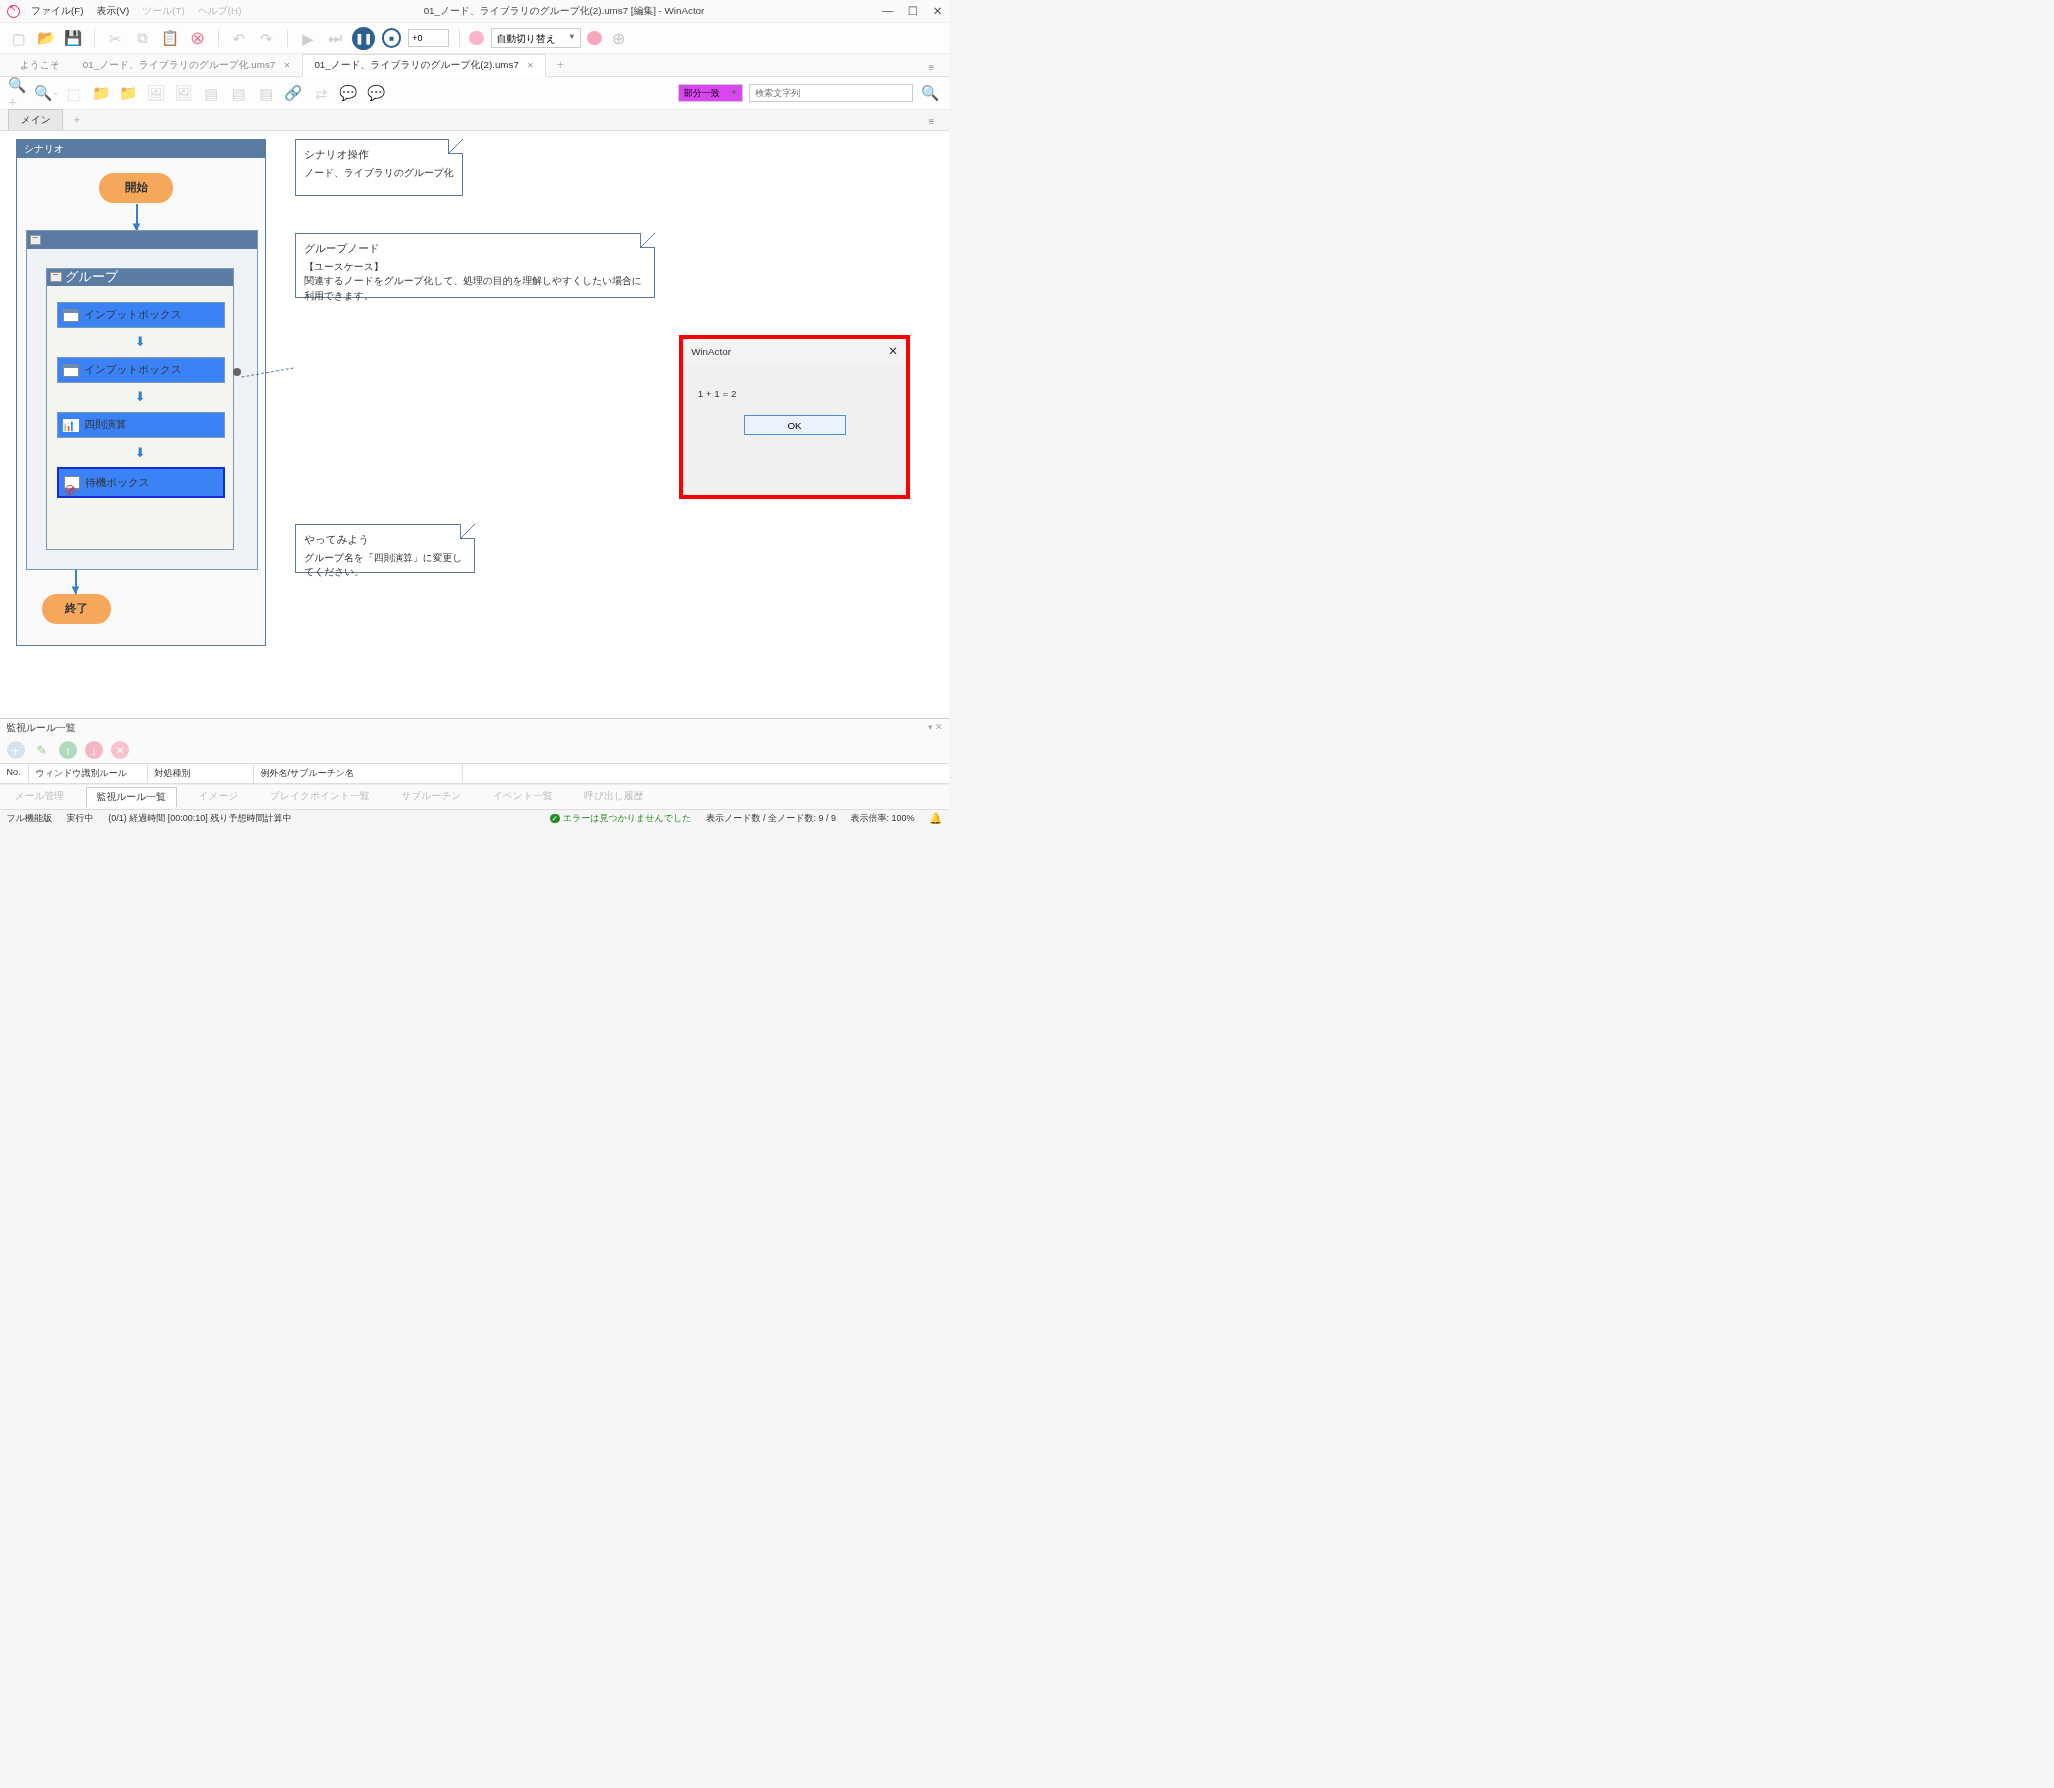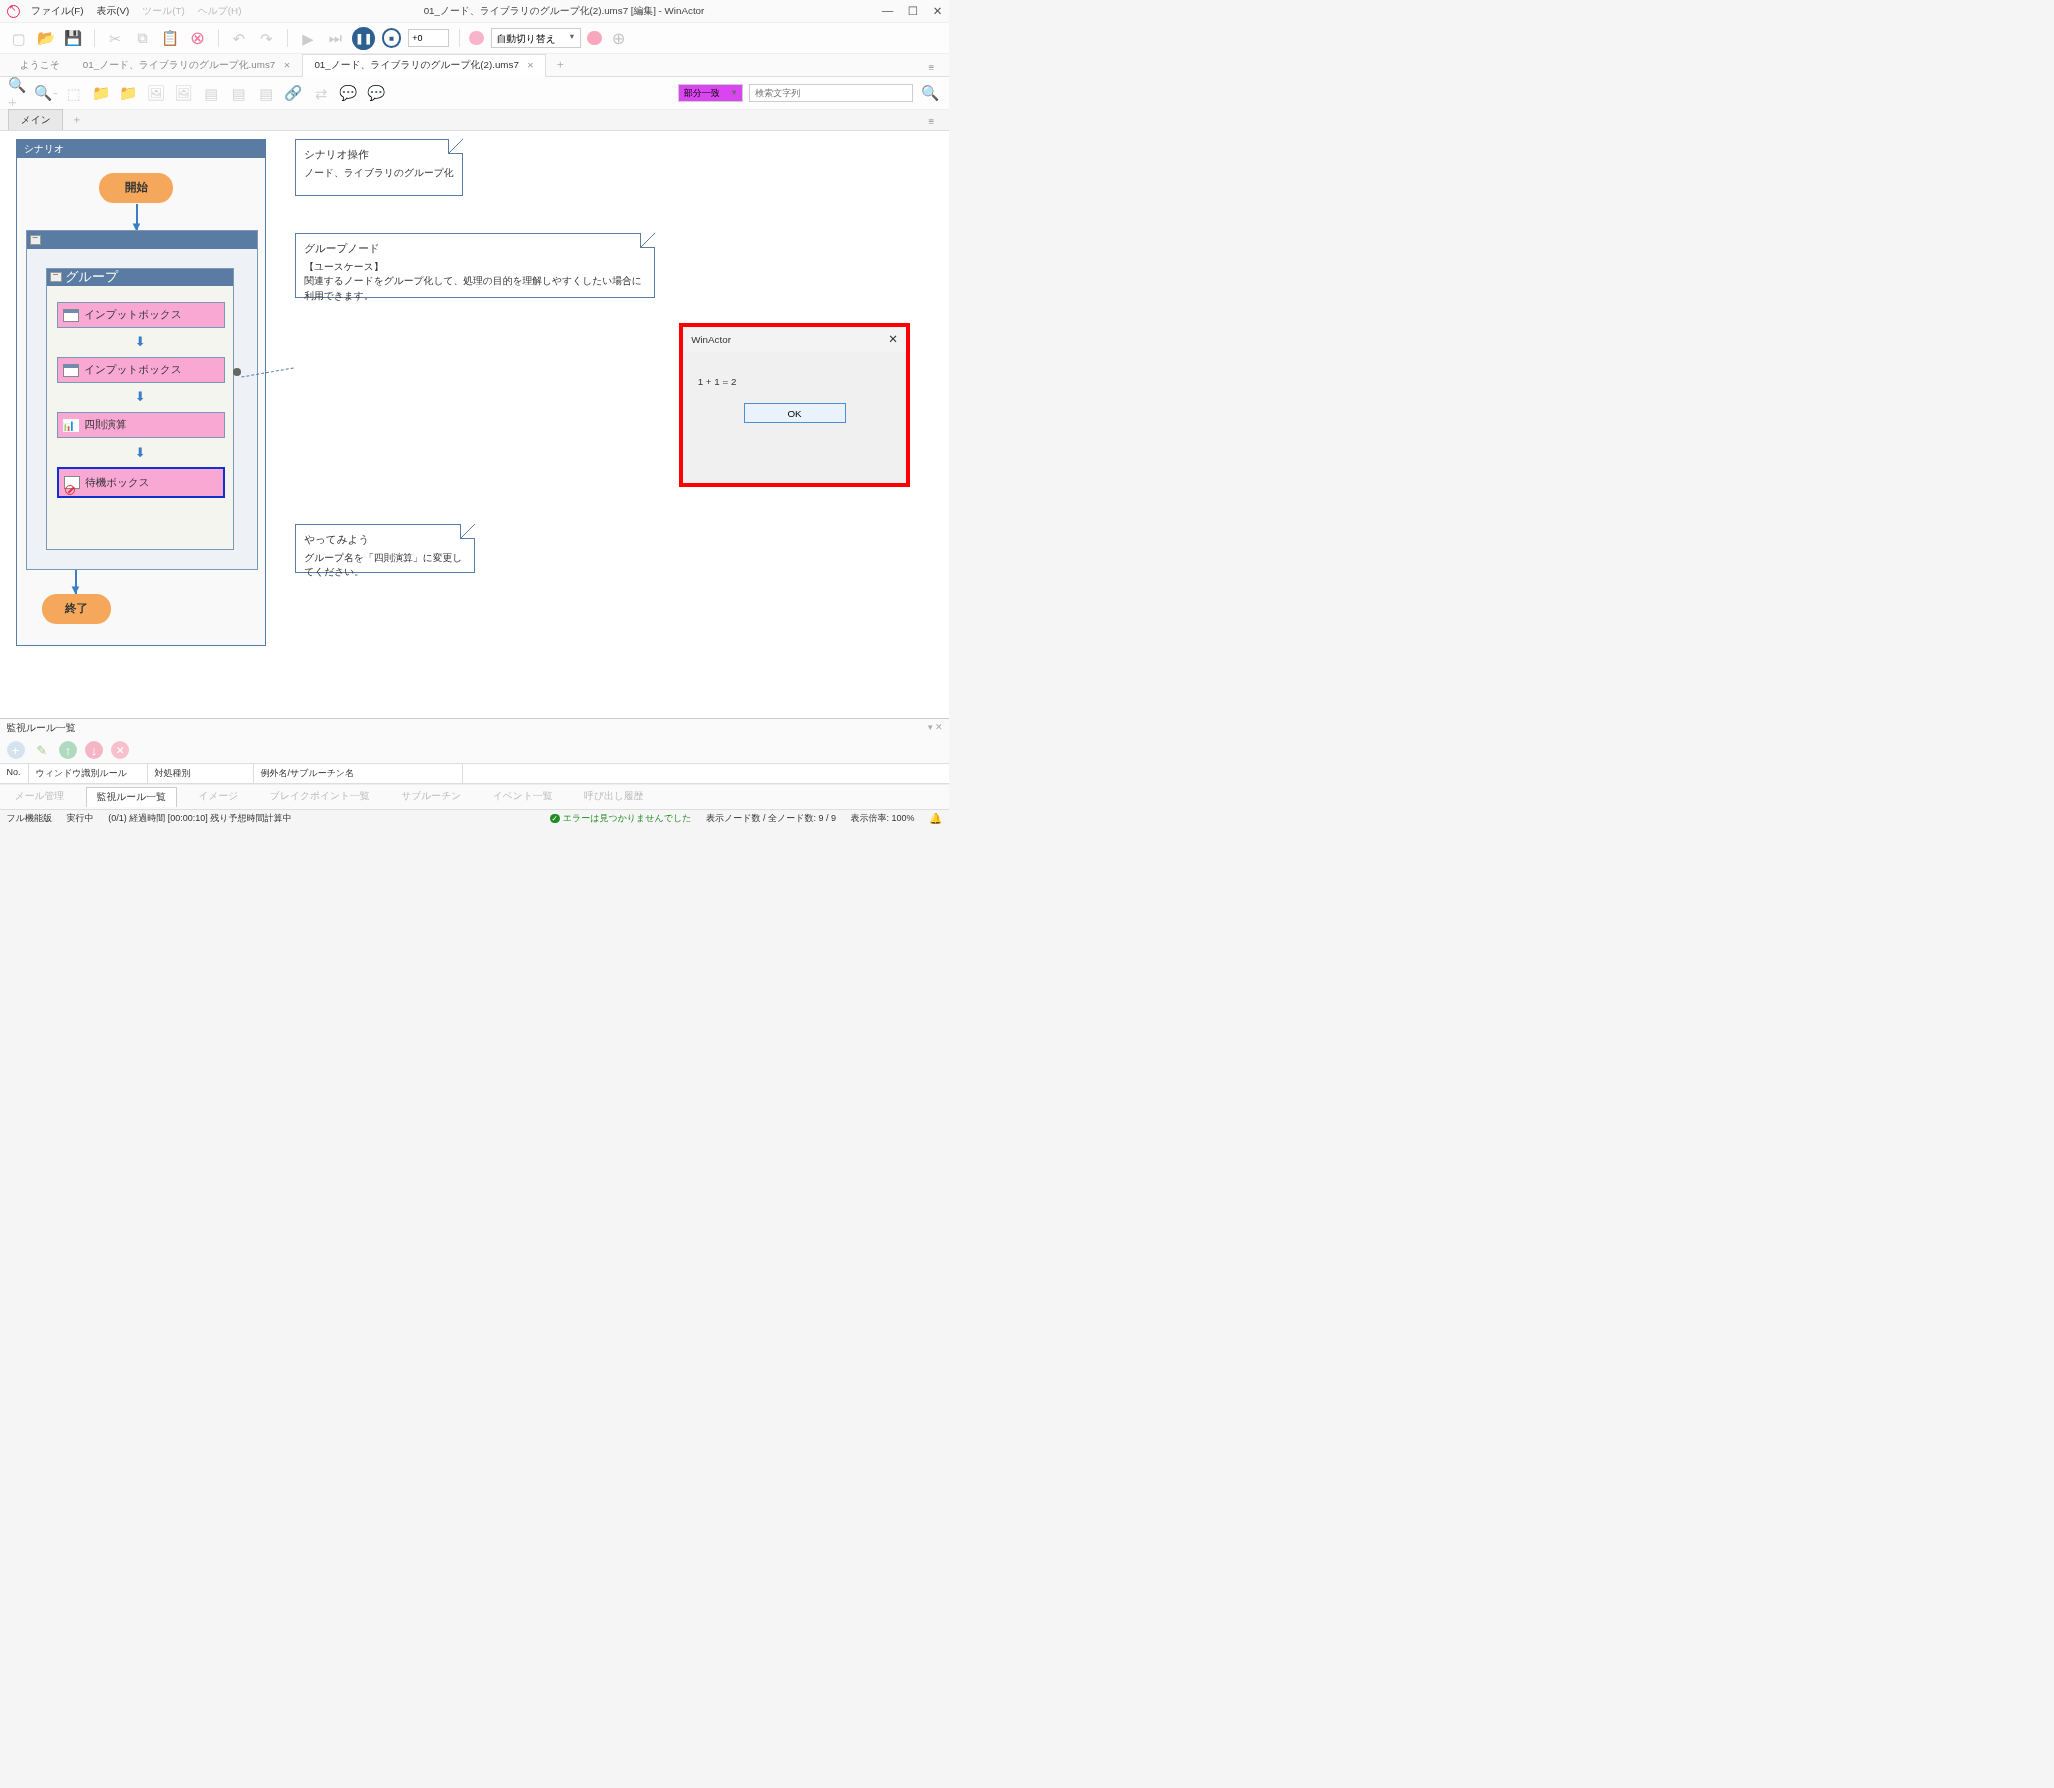--- a/index.html
+++ b/index.html
@@ -58,21 +58,21 @@
 .end-node { top: 454px; left: 24.5px; width: 69px; }
 
 .outer-group { position: absolute; left: 8.2px; top: 90px; width: 232px; height: 340px; border: 0.8px solid #7a99b8; background: #eef2f6; }
 .outer-group-header { height: 18px; background: #5a7ca3; display: flex; align-items: center; padding: 0 3.3px; }
 .minibox { width: 11.5px; height: 9.8px; background: #eee; border: 0.8px solid #999; margin-right: 3.3px; position: relative; }
 .minibox::after { content: '–'; position: absolute; top: -4.1px; left: 1.6px; color: #555; font-size: 9px; }
 
 .inner-group { position: absolute; left: 19.6px; top: 37px; width: 188px; height: 282px; border: 0.8px solid #7a99b8; background: #f5f5f0; }
 .inner-group-header { height: 16.4px; background: #5a7ca3; color: #fff; display: flex; align-items: center; padding: 0 3.3px; font-size: 13px; }
 
-.flow-node { position: absolute; left: 9.8px; width: 168px; height: 26px; border: 0.8px solid #7a99b8; background: #f9a8d4; display: flex; align-items: center; padding: 0 4.9px; gap: 4.9px; font-size: 10.6px; }
+.flow-node { position: absolute; left: 9.8px; width: 168px; height: 26px; border: 0.8px solid #7a99b8; background: #3b82f6; display: flex; align-items: center; padding: 0 4.9px; gap: 4.9px; font-size: 10.6px; }
 .flow-node .node-ico { width: 16.4px; height: 13px; border: 0.8px solid #888; background: #fff; position: relative; }
 .flow-node .node-ico::before { content: ''; position: absolute; top: 0; left: 0; right: 0; height: 3.3px; background: #6a8cb5; }
 .flow-node.n1 { top: 33px; }
 .flow-node.n2 { top: 88px; }
 .flow-node.n3 { top: 143px; }
 .flow-node.n3 .node-ico { border: none; }
 .flow-node.n3 .node-ico::before { display: none; }
 .flow-node.n4 { top: 198px; border: 2.5px solid #1030cf; height: 31px; }
 .flow-node.n4 .node-ico::before { display: none; }
 .flow-node.n4 .ban { position: absolute; left: 6.5px; bottom: 1.6px; width: 9.8px; height: 9.8px; border: 1.6px solid #d33; border-radius: 50%; }
@@ -87,21 +87,21 @@
 
 .note1 { left: 295px; top: 8.2px; width: 168px; height: 57px; }
 .note2 { left: 295px; top: 102px; width: 360px; height: 65px; }
 .note3 { left: 295px; top: 217px; width: 192px; height: 160px; }
 .note4 { left: 295px; top: 393px; width: 180px; height: 49px; }
 
 .connector { position: absolute; border-top: 0.8px dashed #5a7ca3; }
 .conn-dot { position: absolute; width: 8.2px; height: 8.2px; border-radius: 50%; background: #666; }
 
 
-.dialog-frame { position: absolute; right: 39px; top: 192px; width: 231px; height: 164px; border: 4.1px solid #f00; background: #f0f0f0; }
+.dialog-frame { position: absolute; right: 39px; top: 204px; width: 231px; height: 164px; border: 4.1px solid #f00; background: #f0f0f0; }
 .dialog-title { height: 24.5px; display: flex; align-items: center; justify-content: space-between; padding: 0 8.2px; background: #f3f3f3; font-size: 9.8px; }
 .dialog-close { font-size: 11.5px; cursor: pointer; }
 .dialog-body { padding: 24.5px 14.7px; font-size: 9.8px; }
 .dialog-btn { display: block; margin: 16.4px auto 0; width: 102px; height: 19.6px; border: 1.2px solid #4a90d9; background: #eaf3fc; font-size: 9.8px; cursor: pointer; }
 
 
 .bottom-panel { border-top: 0.8px solid #ccc; background: #fafafa; }
 .bp-title { padding: 3.3px 6.5px; font-size: 9.8px; display: flex; justify-content: space-between; }
 .bp-title .r { color: #aaa; font-size: 9px; }
 .bp-toolbar { height: 24.5px; display: flex; align-items: center; padding: 0 6.5px; gap: 8.2px; }

